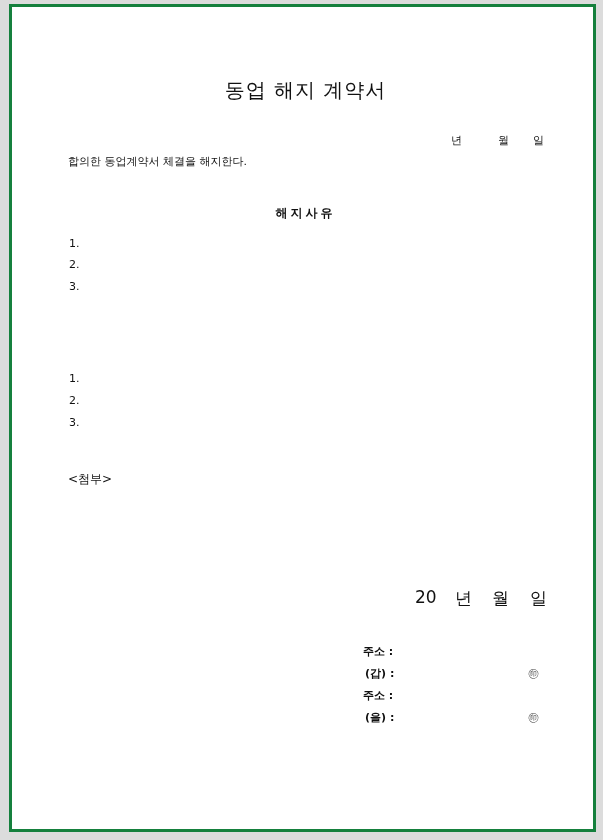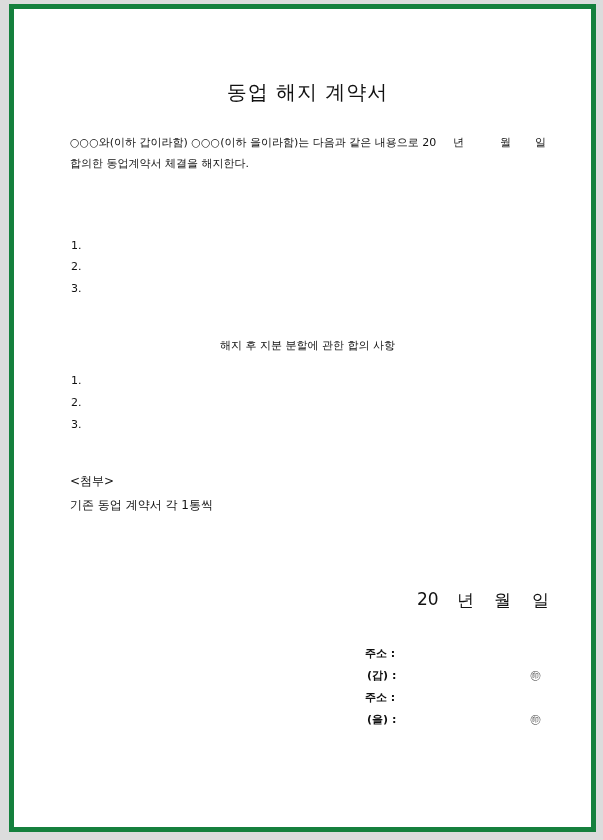--- a/index.html
+++ b/index.html
@@ -2,58 +2,54 @@
 <html><head>
 <meta charset="utf-8">
 <style>
   html, body { margin:0; padding:0; }
   body {
     width:603px; height:840px; background:#dcdcdc; position:relative; overflow:hidden;
     font-family:"DejaVu Sans", "Liberation Sans", sans-serif; color:#111;
   }
   .page {
     position:absolute; left:9px; top:4px; width:587px; height:828px;
-    background:#fff; border:5px solid #15803d; box-sizing:border-box;
+    background:#fff; border:3px solid #15803d; box-sizing:border-box;
   }
   .abs { position:absolute; white-space:nowrap; }
   .title { left:0; width:587px; text-align:center; top:70px; font-size:20px; letter-spacing:1px; }
   .para { left:56px; font-size:11px; }
   .heading-bold { left:0; width:587px; text-align:center; top:198px; font-size:12px; font-weight:bold; letter-spacing:3px; }
   .heading { left:0; width:587px; text-align:center; top:329px; font-size:11px; }
   .li { left:57px; font-size:11px; }
   .att { left:56px; font-size:12px;text-align:right; }
   .date { top:580px; font-size:17px; }
   .sig { font-size:11px;font-weight:bold; }
   .seal { font-size:11px; color:#333; }
 </style>
 </head>
 <body>
 
 <div class="page">
   <div class="abs title">동업 해지 계약서</div>
 
-  <div class="abs para" style="top:126px;">
-    <span>○○○와(이하 갑이라함) ○○○(이하 을이라함)는 다음과 같은 내용으로 20</span>
-  </div>
   <span class="abs para" style="left:439px; top:126px;">년</span>
   <span class="abs para" style="left:486px; top:126px;">월</span>
   <span class="abs para" style="left:521px; top:126px;">일</span>
   <div class="abs para" style="top:147px;text-align:right;">합의한 동업계약서 체결을 해지한다.</div>
 
+  <div class="abs heading-bold">해지사유</div>
   <div class="abs li" style="top:230px;">1.</div>
   <div class="abs li" style="top:251px;">2.</div>
   <div class="abs li" style="top:273px;">3.</div>
 
-  <div class="abs heading">해지 후 지분 분할에 관한 합의 사항</div>
   <div class="abs li" style="top:365px;">1.</div>
   <div class="abs li" style="top:387px;">2.</div>
   <div class="abs li" style="top:409px;">3.</div>
 
   <div class="abs att" style="top:464px;">&lt;첨부&gt;</div>
-  <div class="abs att" style="top:488px;">기존 동업 계약서 각 1통씩</div>
 
   <span class="abs date" style="left:403px;">20</span>
   <span class="abs date" style="left:443px;">년</span>
   <span class="abs date" style="left:480px;">월</span>
   <span class="abs date" style="left:518px;">일</span>
 
   <span class="abs sig" style="left:351px; top:637px;">주소 :</span>
   <span class="abs sig" style="left:353px; top:659px;">(갑) :</span>
   <span class="abs seal" style="left:516px; top:659px;">㊞</span>
   <span class="abs sig" style="left:351px; top:681px;">주소 :</span>

